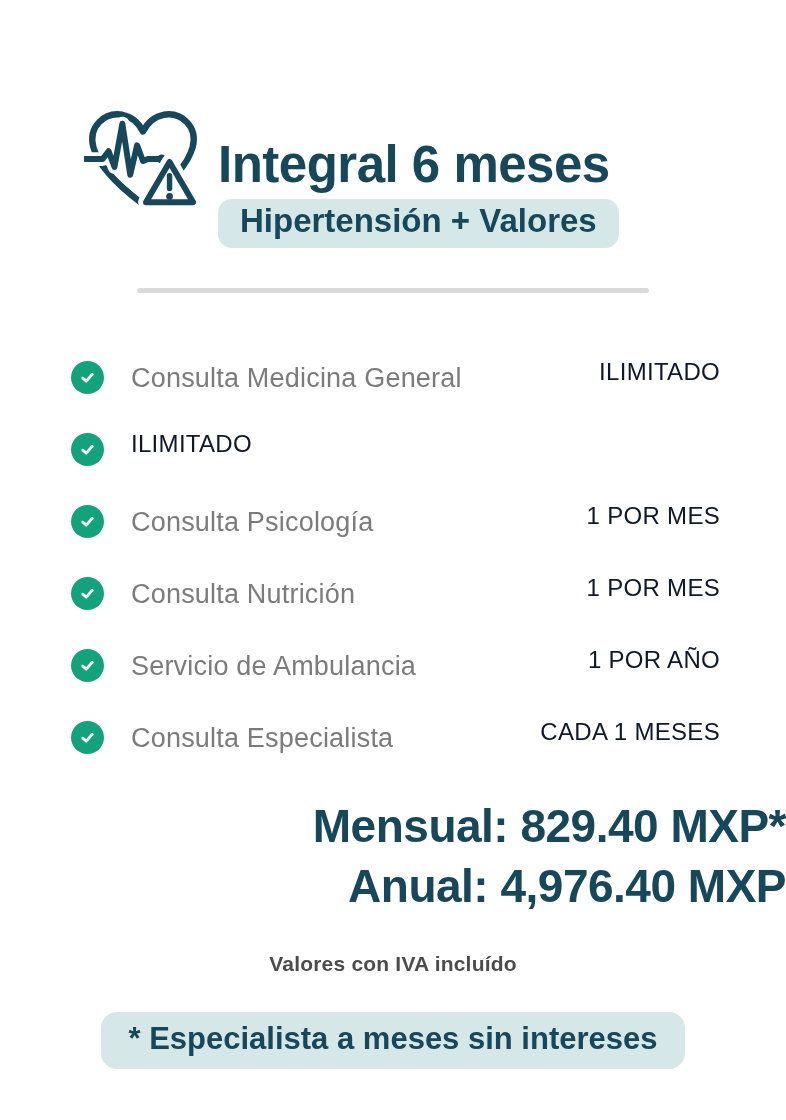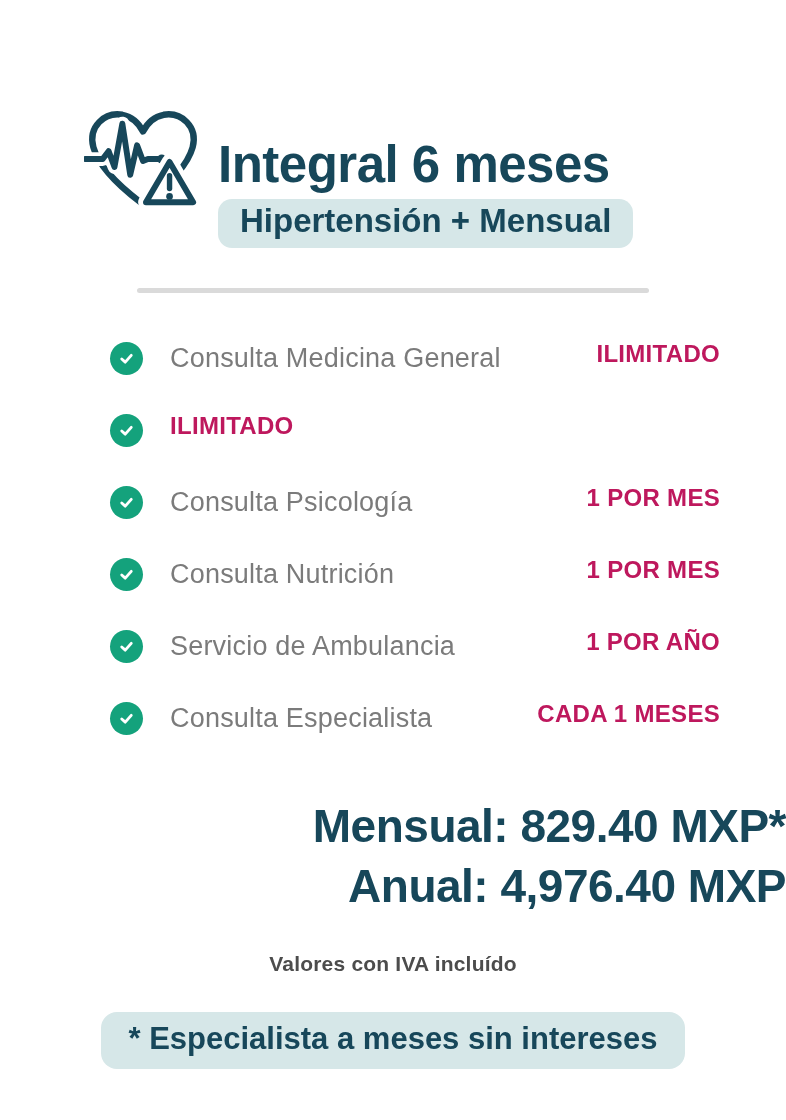--- a/index.html
+++ b/index.html
@@ -49,22 +49,22 @@
     border-radius: 3px;
     background: #dadada;
     margin: 40px auto 0 auto;
   }
 
   
   .features { margin-top: 29px; }
   .feature-row {
     height: 72px;
     display: flex;
-    align-items: center;
-    padding-left: 110px;
+    align-items: flex-end;
+    padding-left: 71px;
     padding-right: 66px;
   }
   .check {
     width: 33px; height: 33px;
     border-radius: 50%;
     background: #14a27c;
     display: flex;
     align-items: center;
     justify-content: center;
     margin-right: 27px;
@@ -73,22 +73,22 @@
   .check svg { width: 19px; height: 19px; display: block; }
   .feature-label {
     flex: 1;
     font-size: 27px;
     color: #7b7b7b;
     letter-spacing: 0.2px;
     white-space: nowrap;
   }
   .feature-value {
     font-size: 24px;
-    font-weight: 700;
-    color: #be185d;
+    font-weight: 400;
+    color: #0f172a;
     letter-spacing: 0.3px;
     white-space: nowrap;
     margin-bottom: 8px;
   }
 
   
   .pricing {
     margin-top: 42px;
     text-align: right;
     color: #17475a;
@@ -133,21 +133,21 @@
       <circle cx="79" cy="55" r="4.6" fill="#17475a"></circle>
 
       <path d="M87 58 L111 99 L63 99 Z" stroke="#ffffff" stroke-width="16" fill="#ffffff" stroke-linejoin="round"></path>
 
       <path d="M87 58 L111 99 L63 99 Z" stroke="#17475a" stroke-width="6" fill="#ffffff" stroke-linejoin="round"></path>
       <line x1="87" y1="72" x2="87" y2="85" stroke="#17475a" stroke-width="5.5" stroke-linecap="round"></line>
       <circle cx="87" cy="93" r="3.4" fill="#17475a"></circle>
     </svg>
     <div class="header-text">
       <div class="plan-title">Integral 6 meses</div>
-      <div class="plan-badge">Hipertensión + Mensual</div>
+      <div class="plan-badge">Hipertensión + Valores</div>
     </div>
   </div>
 
   <div class="divider"></div>
 
   <div class="features">
 
     <div class="feature-row">
       <span class="check">
         <svg viewBox="0 0 24 24" fill="none">

